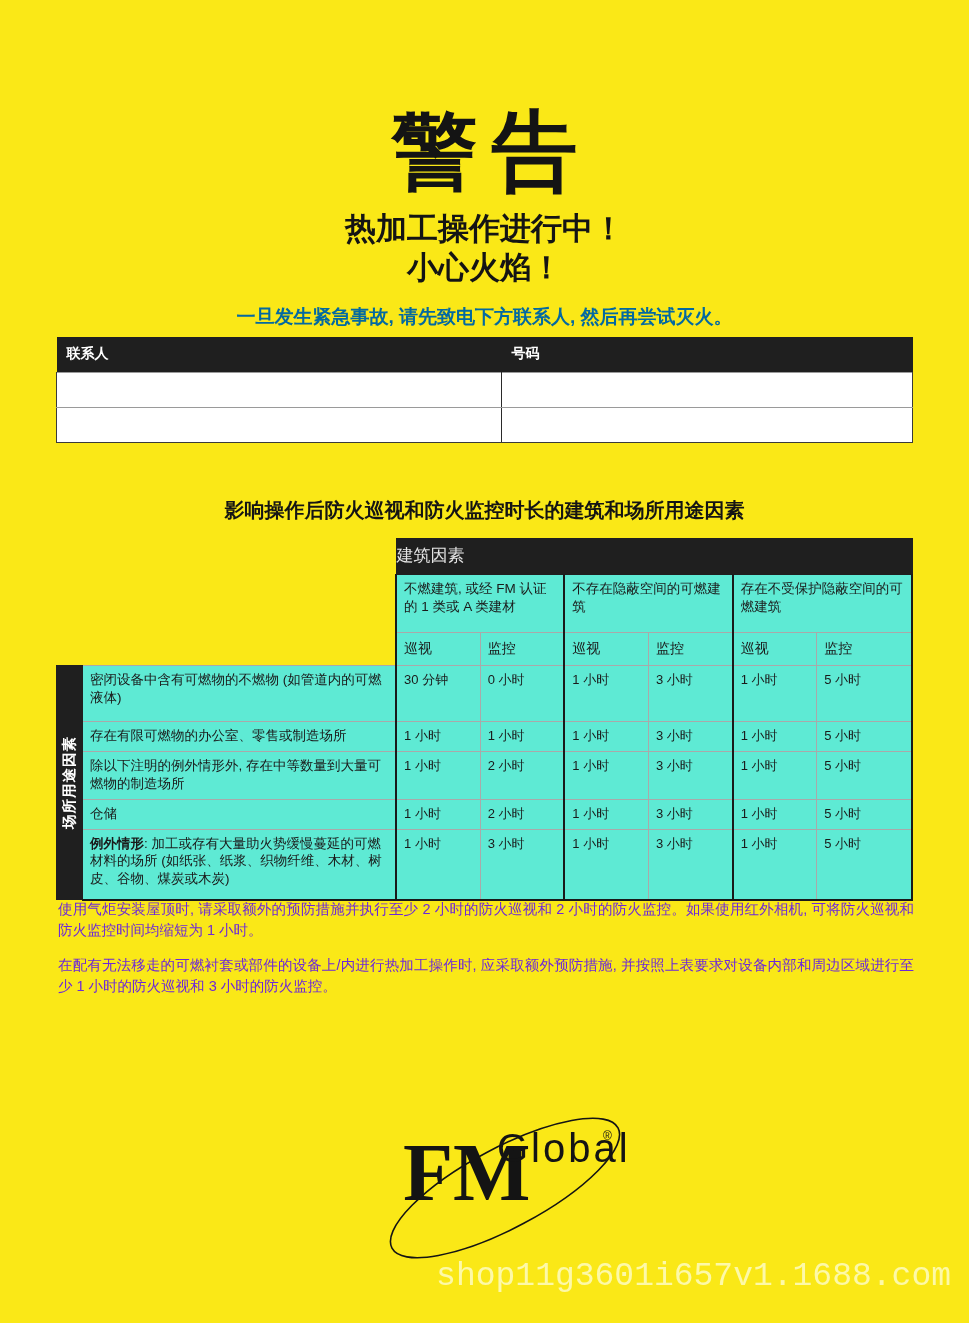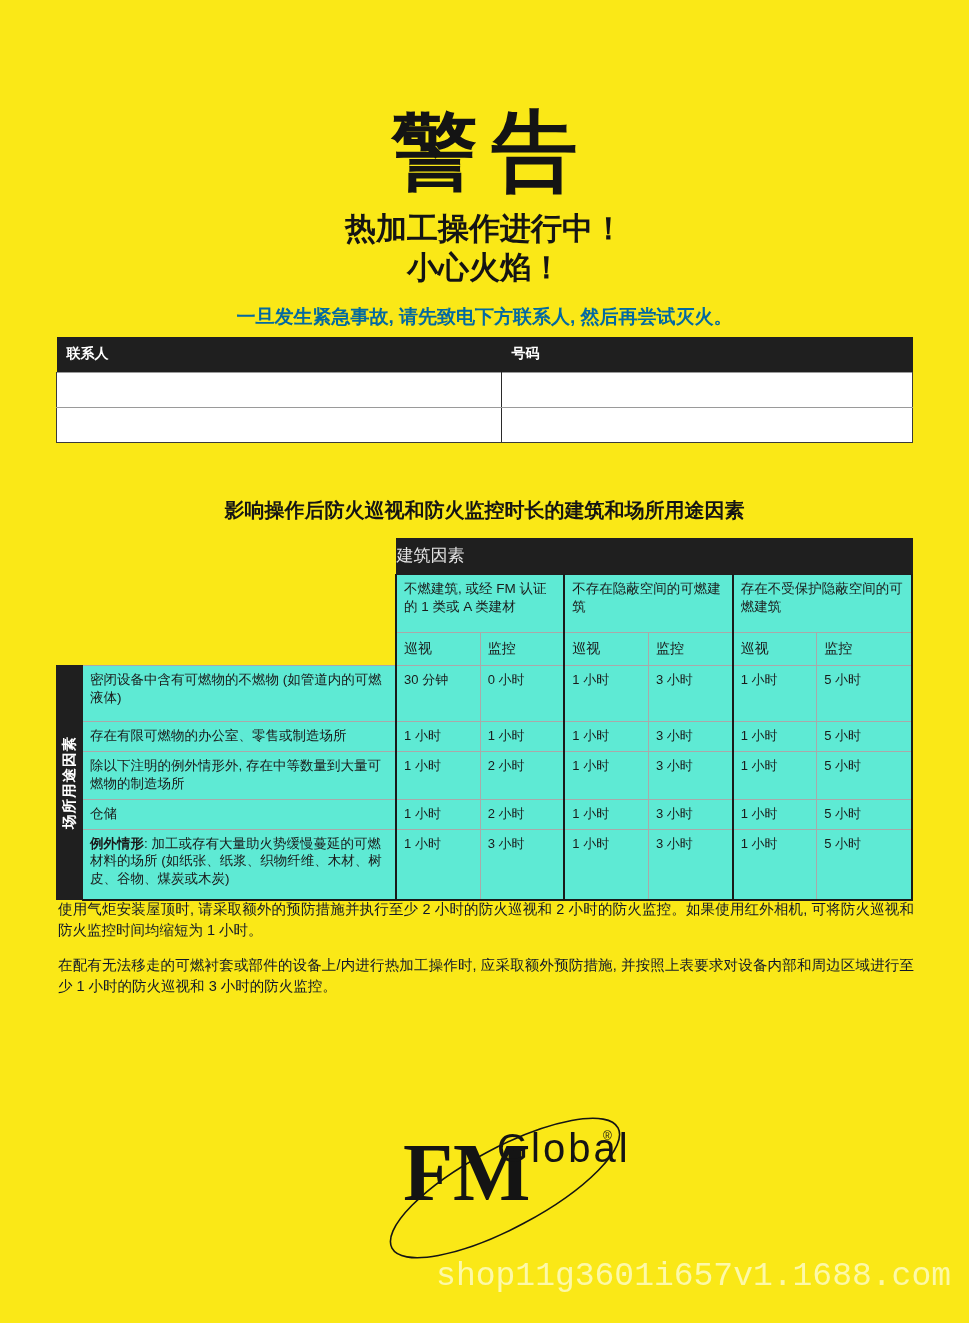--- a/index.html
+++ b/index.html
@@ -182,21 +182,21 @@
   
   .footnotes {
     position: absolute;
     left: 58px;
     top: 884px;
     width: 856px;
   }
   .footnote {
     font-size: 14.5px;
     line-height: 1.45;
-    color: #0f172a;
+    color: #6d28d9;
     margin-bottom: 13px;
     text-align: justify;
   }
 
   
   .logo-area {
     position: absolute;
     left: 345px;
     top: 1088px;
     width: 320px;

